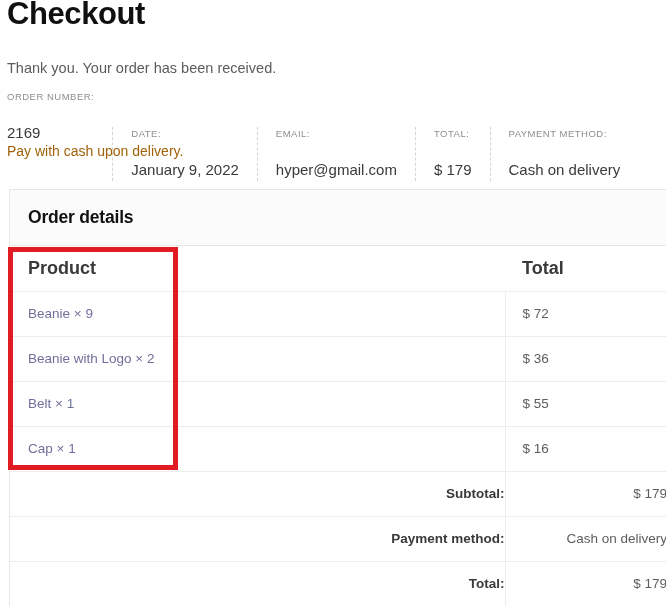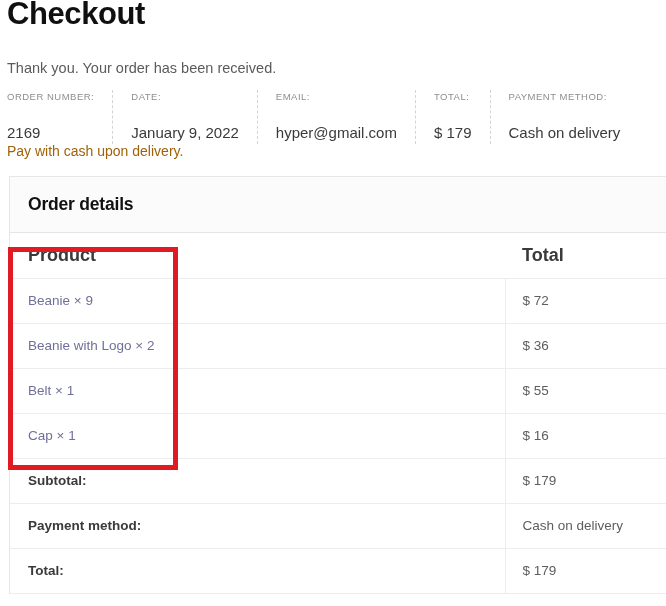--- a/index.html
+++ b/index.html
@@ -52,20 +52,21 @@
   .order-strip .ost-item {
     padding: 0 18px 0 0;
     display: flex;
     flex-direction: column;
     justify-content: flex-start;
     gap: 18px;
   }
   .order-strip .ost-item + .ost-item {
     border-left: 1px dashed #d4d4d4;
     padding-left: 18px;
+    margin-top: 37px;
   }
   .ost-label {
     font-size: 9.5px;
     letter-spacing: 0.5px;
     color: #8e8e8e;
     text-transform: uppercase;
     line-height: 13px;
     white-space: nowrap;
   }
   .ost-value {
@@ -83,21 +84,21 @@
     top: 141px;
     left: 7px;
     font-size: 14px;
     color: #a16207;
     line-height: 20px;
   }
 
   
   .order-panel {
     position: absolute;
-    top: 176px;
+    top: 189px;
     left: 9px;
     right: -1px;
     border: 1px solid #e6e6e6;
     border-right: none;
     border-bottom: none;
     background: #ffffff;
     box-sizing: border-box;
   }
   .panel-head {
     background: #fbfbfb;
@@ -158,21 +159,21 @@
     padding-left: 17px;
   }
   table.order-table tfoot td.tf-label {
     font-weight: 700;
     color: #3a3a3a;
   }
   table.order-table tfoot td.tf-total {
     font-weight: 400;
     color: #5d5d5d;
   }
-  table.order-table tfoot tr td { height: 45px; }
+  table.order-table tfoot tr td { height: 45px; text-align: right; }
 
   
   .annot-box {
     position: absolute;
     left: 8px;
     top: 247px;
     width: 170px;
     height: 223px;
     border: 5px solid #e01b22;
     box-sizing: border-box;

